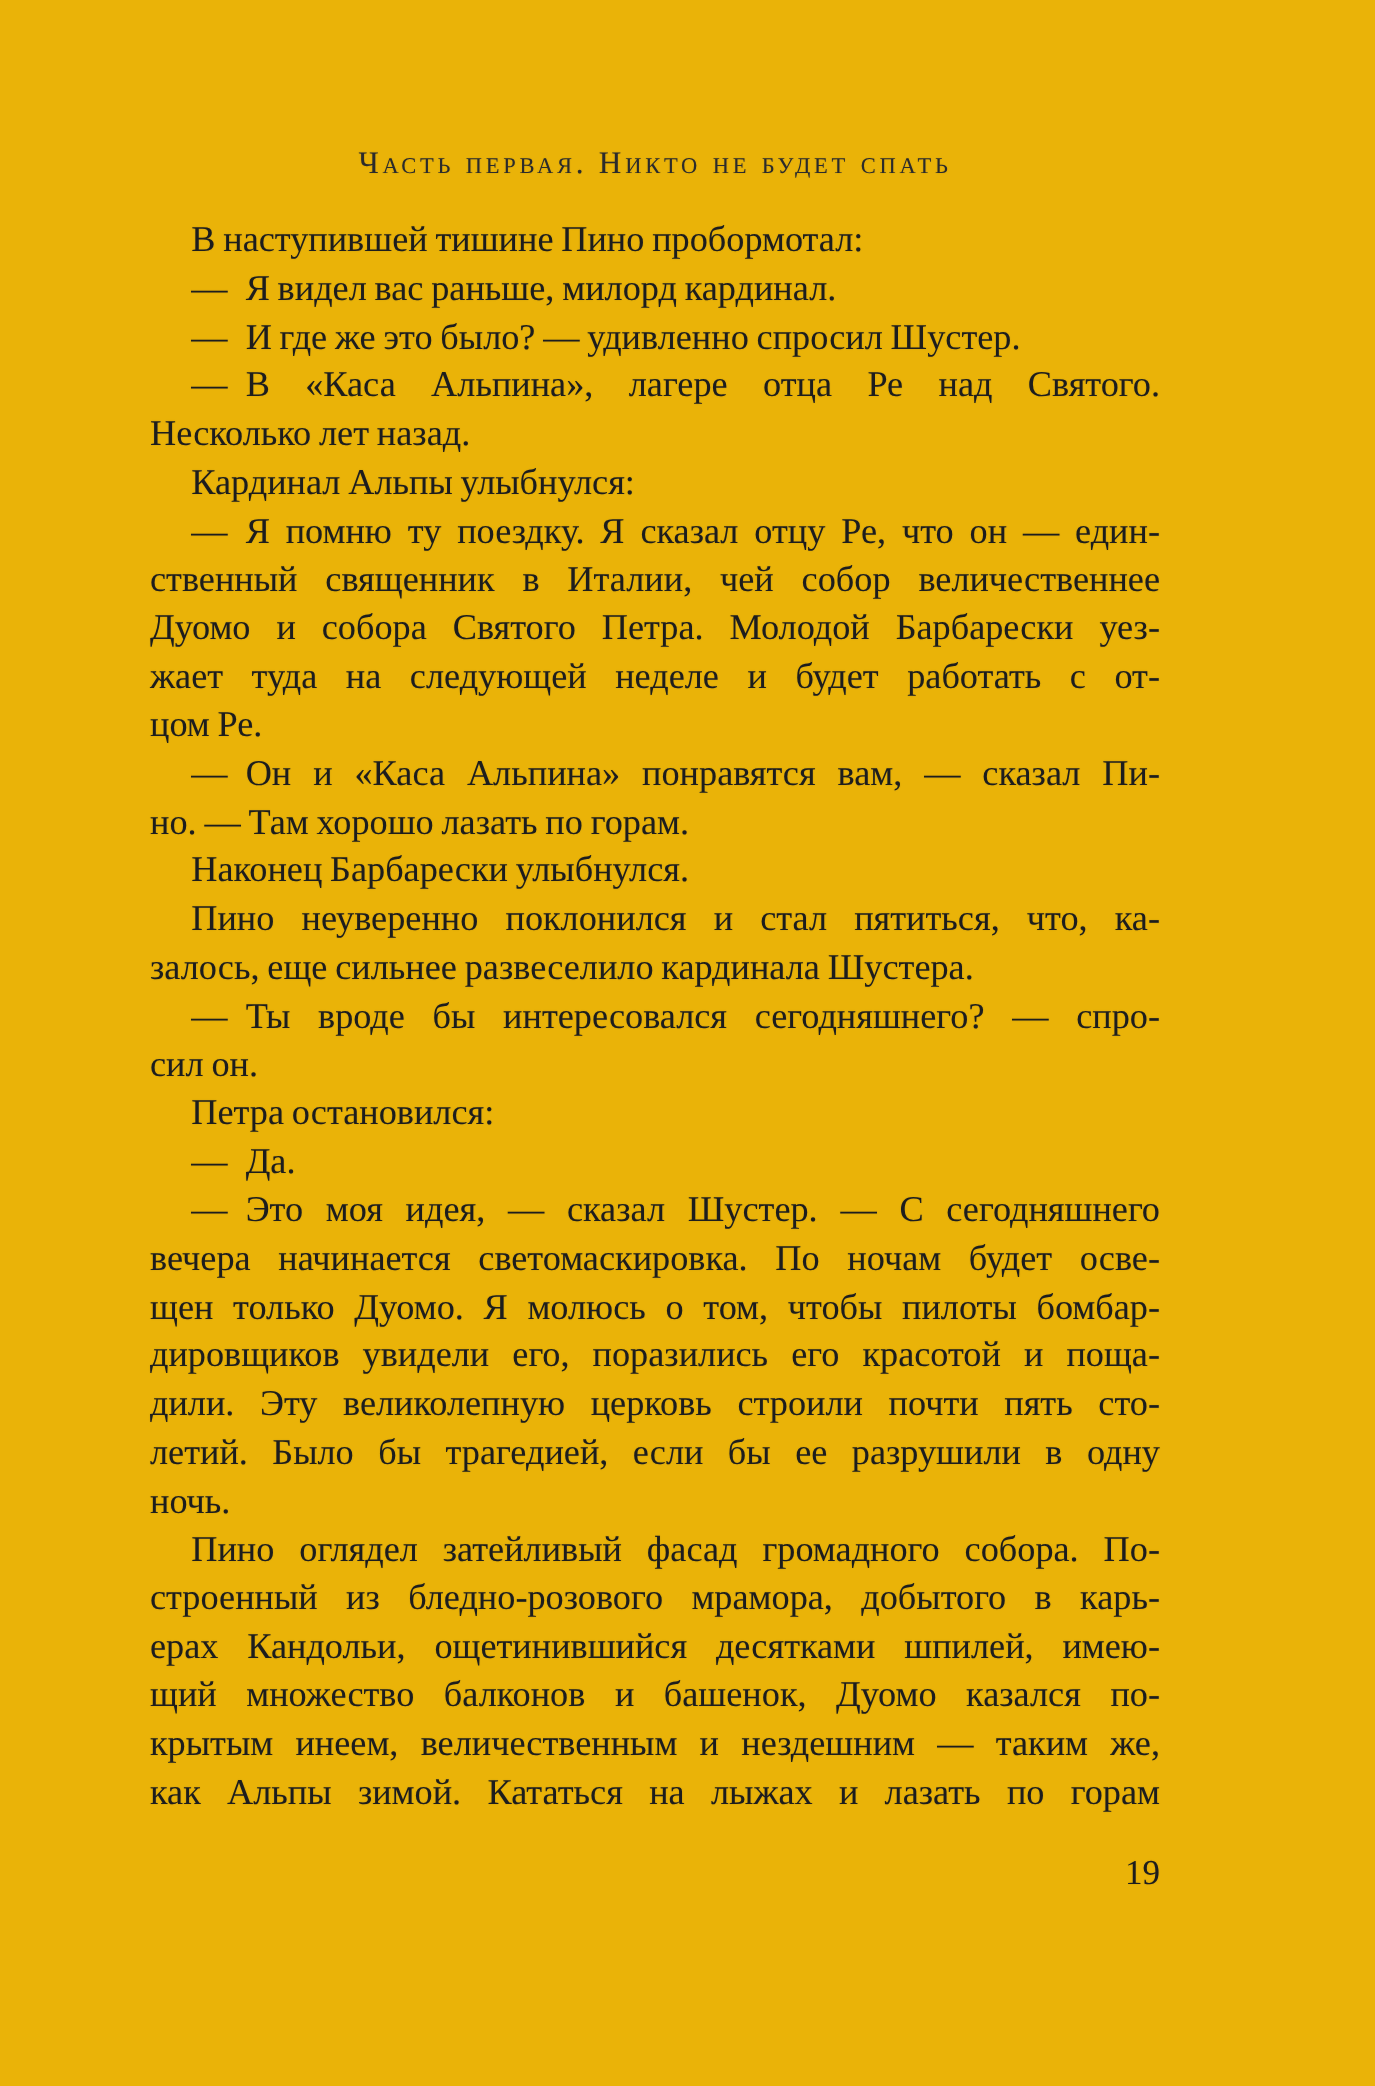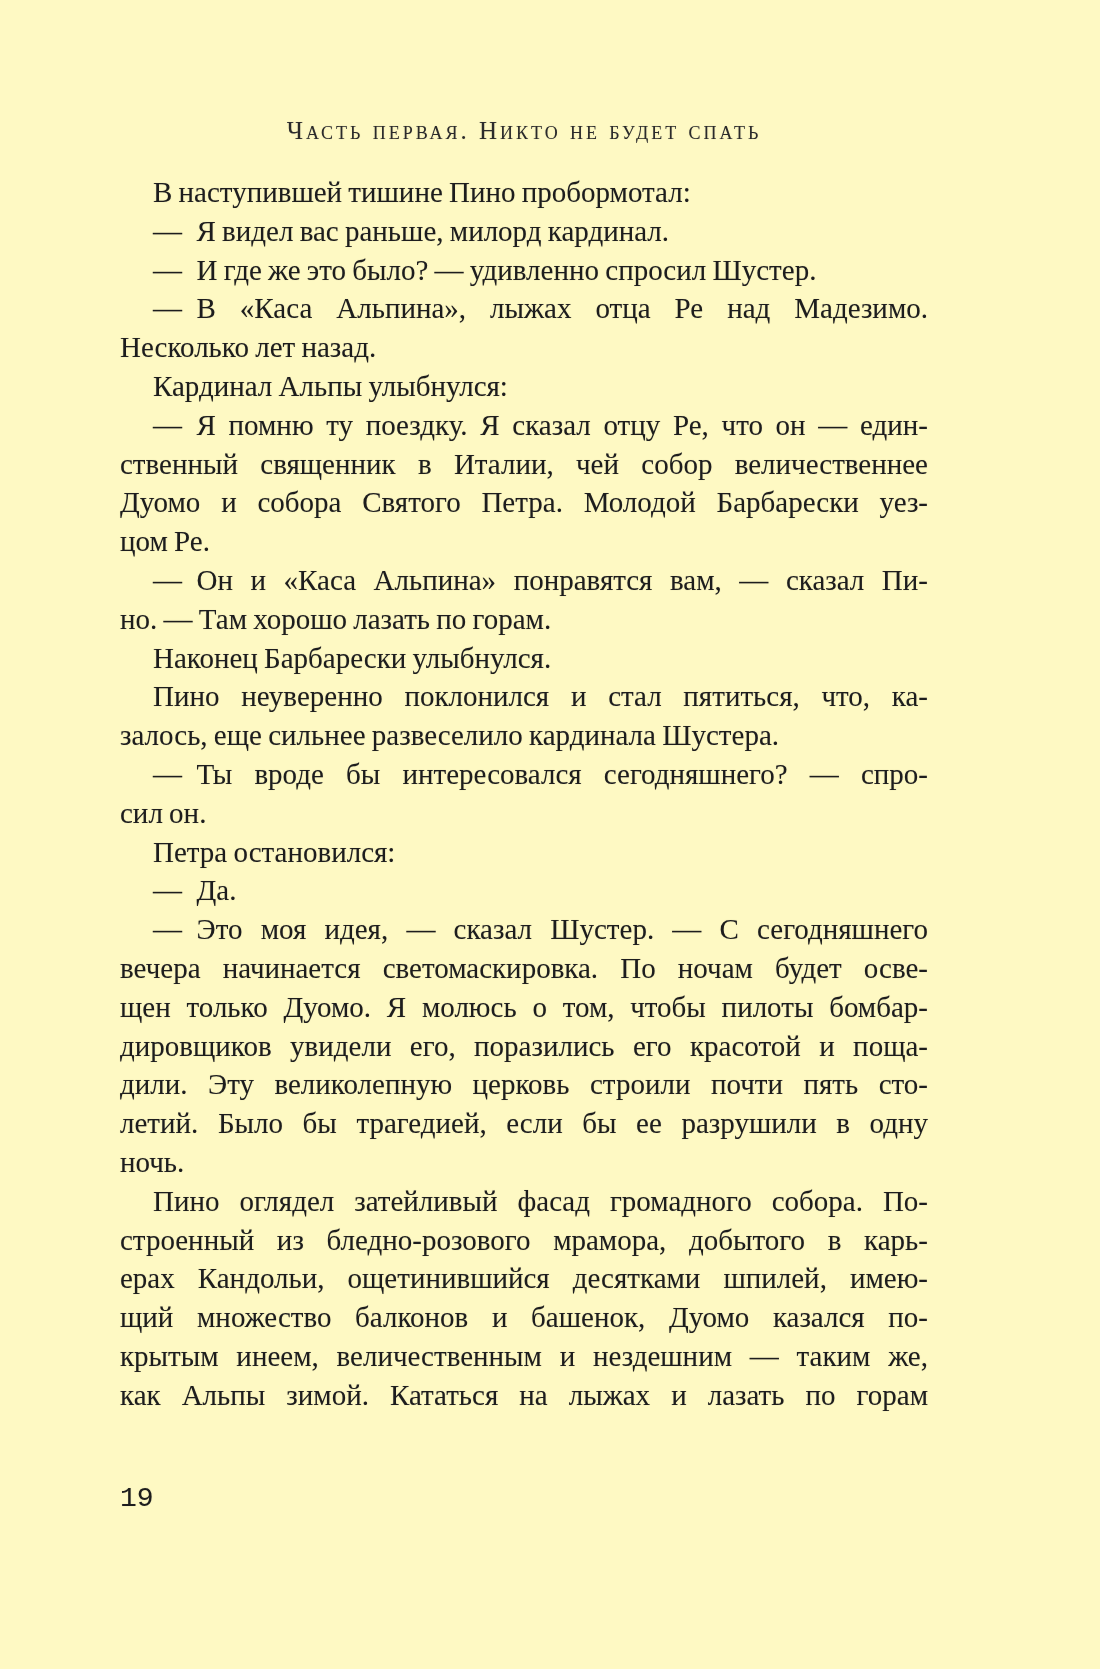--- a/index.html
+++ b/index.html
@@ -4,21 +4,21 @@
 <style>
   html, body {
     margin: 0;
     padding: 0;
     background: #ffffff;
   }
   .page {
     position: relative;
     width: 1100px;
     height: 1669px;
-    background: #fef9c3;
+    background: #eab308;
     overflow: hidden;
     font-family: "Liberation Serif", "DejaVu Serif", serif;
     color: #1d1d1d;
   }
   .running-header {
     position: absolute;
     top: 116px;
     left: 120px;
     width: 808px;
     text-align: center;
@@ -47,44 +47,44 @@
     text-align-last: left;
   }
   .line.indent {
     text-indent: 33px;
   }
   .page-number {
     position: absolute;
     top: 1483px;
     left: 120px;
     width: 808px;
-    text-align: left;
+    text-align: right;
     font-size: 28px;
     line-height: 32px;
     color: #1d1d1d;
     text-shadow: 0 0 1px rgba(70,70,70,0.30);
-    font-family: Liberation Mono, monospace;
   }
 </style>
 </head>
 <body>
 
 <div class="page">
   <div class="running-header">Часть первая. Никто не будет спать</div>
 
   <div class="text-block">
       <div class="line indent end">В наступившей тишине Пино пробормотал:</div>
       <div class="line indent end">— Я видел вас раньше, милорд кардинал.</div>
       <div class="line indent end">— И где же это было? — удивленно спросил Шустер.</div>
-      <div class="line indent">— В «Каса Альпина», лыжах отца Ре над Мадезимо.</div>
+      <div class="line indent">— В «Каса Альпина», лагере отца Ре над Святого.</div>
       <div class="line end">Несколько лет назад.</div>
       <div class="line indent end">Кардинал Альпы улыбнулся:</div>
       <div class="line indent">— Я помню ту поездку. Я сказал отцу Ре, что он — един-</div>
       <div class="line">ственный священник в Италии, чей собор величественнее</div>
       <div class="line">Дуомо и собора Святого Петра. Молодой Барбарески уез-</div>
+      <div class="line">жает туда на следующей неделе и будет работать с от-</div>
       <div class="line end">цом Ре.</div>
       <div class="line indent">— Он и «Каса Альпина» понравятся вам, — сказал Пи-</div>
       <div class="line end">но. — Там хорошо лазать по горам.</div>
       <div class="line indent end">Наконец Барбарески улыбнулся.</div>
       <div class="line indent">Пино неуверенно поклонился и стал пятиться, что, ка-</div>
       <div class="line end">залось, еще сильнее развеселило кардинала Шустера.</div>
       <div class="line indent">— Ты вроде бы интересовался сегодняшнего? — спро-</div>
       <div class="line end">сил он.</div>
       <div class="line indent end">Петра остановился:</div>
       <div class="line indent end">— Да.</div>

